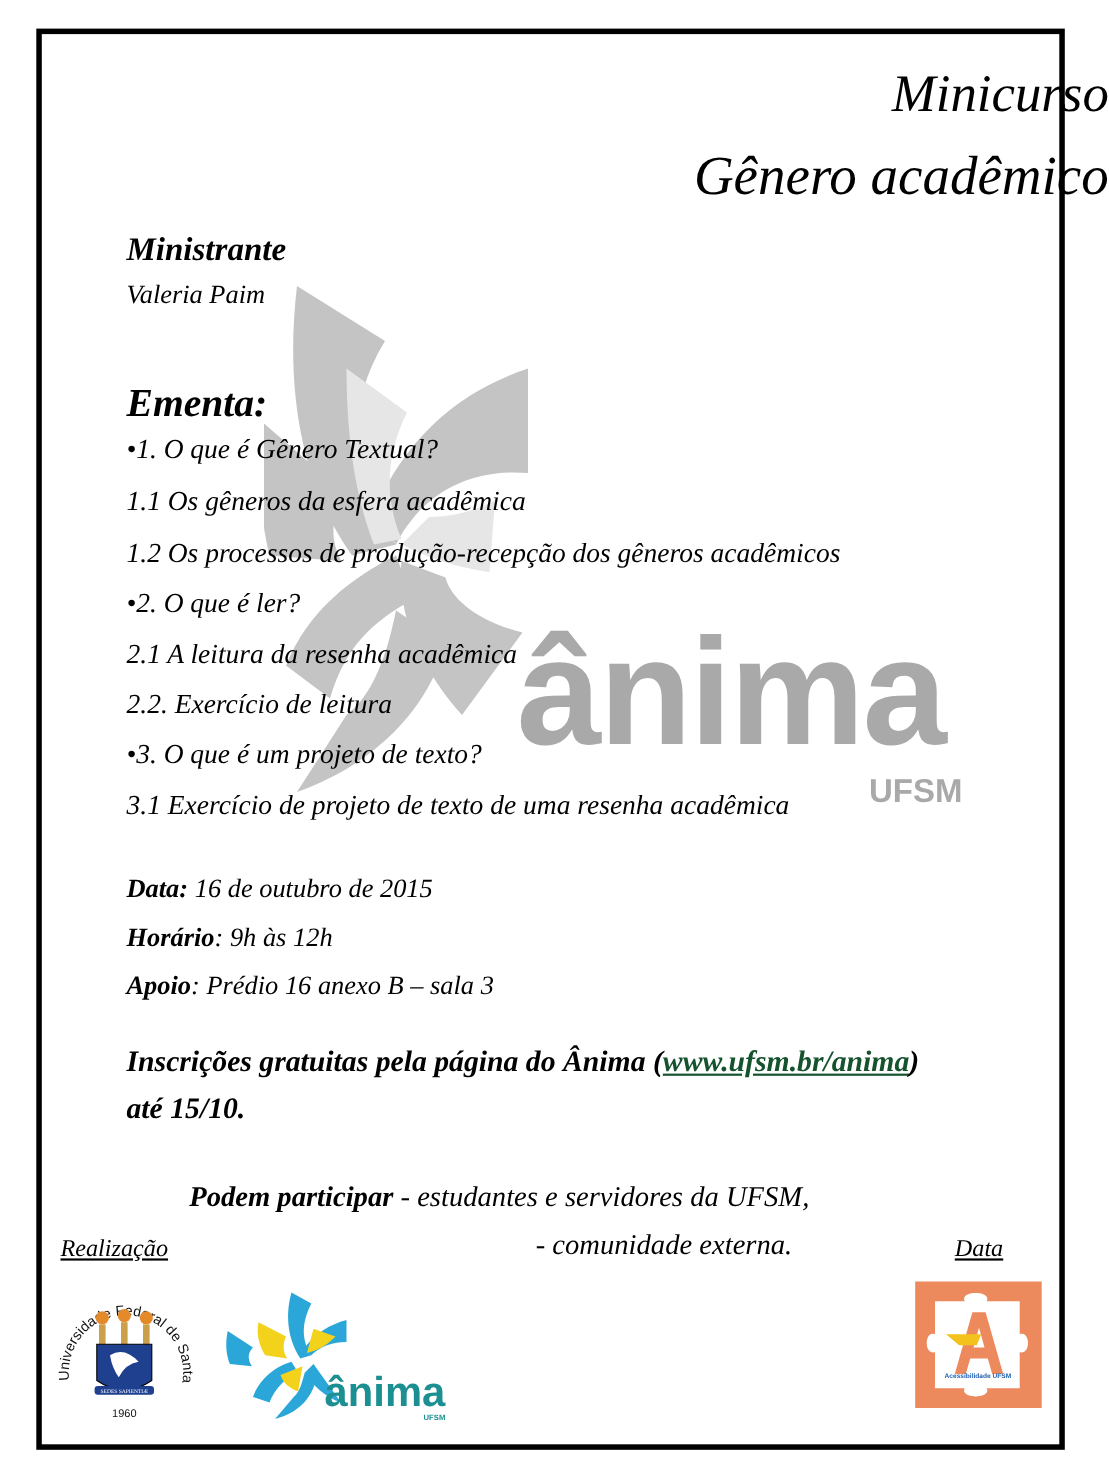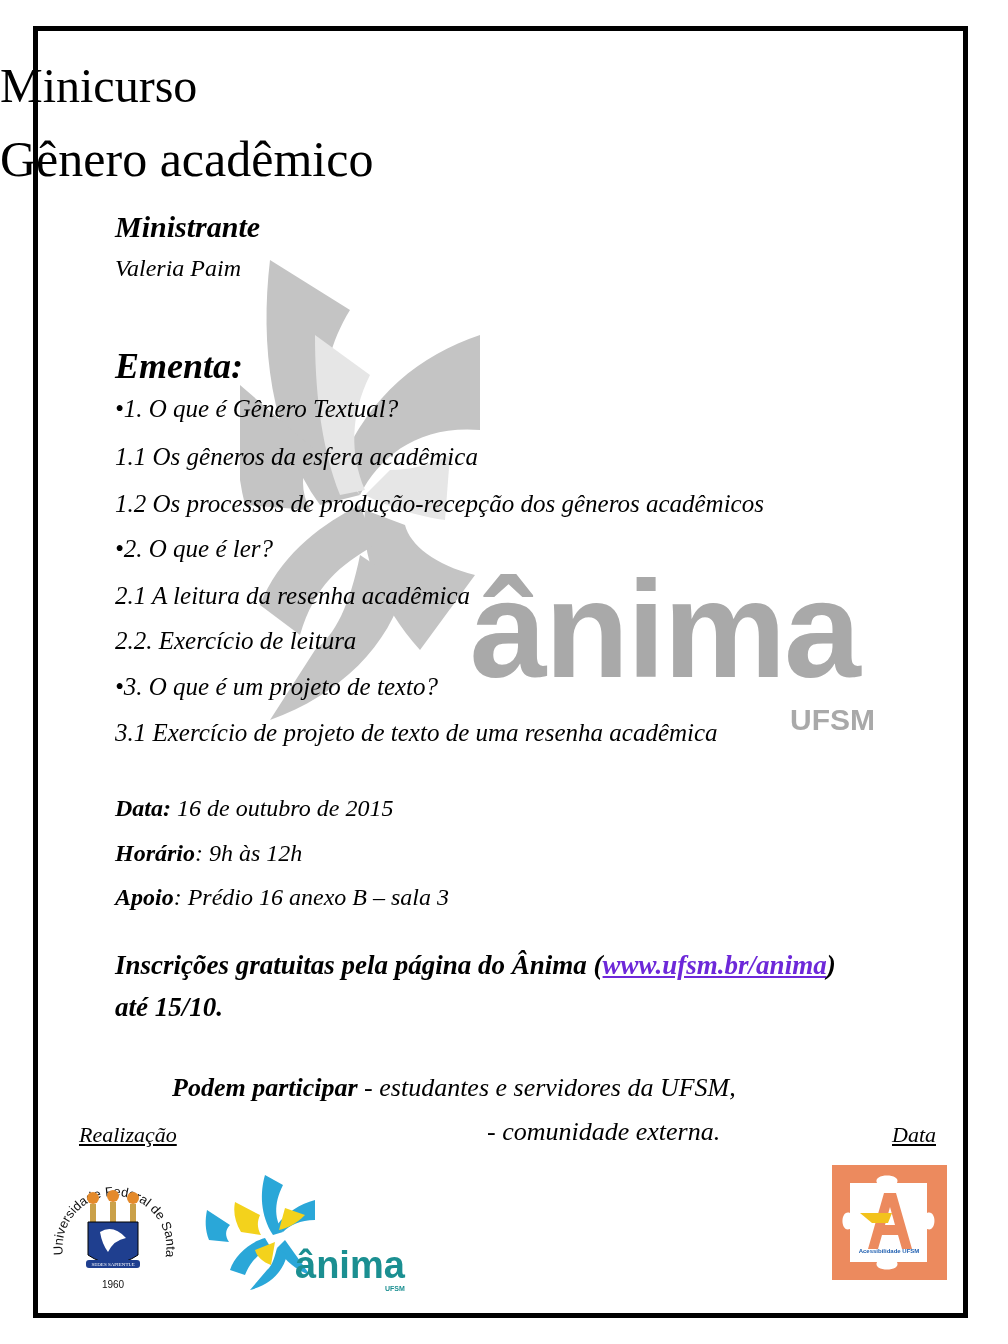--- a/index.html
+++ b/index.html
@@ -5,35 +5,35 @@
   html,body{margin:0;padding:0;background:#fff;}
   body{width:1008px;height:1344px;position:relative;overflow:hidden;
        font-family:"DejaVu Serif","Liberation Serif",serif;color:#000;}
   .frame{position:absolute;left:33px;top:26px;width:925px;height:1282px;
          border:5px solid #000;background:#fff;}
   .watermark{position:absolute;left:240px;top:255px;width:650px;height:500px;}
   .wm-word{position:absolute;left:470px;top:560px;font-family:"Liberation Sans",sans-serif;
            font-weight:bold;font-size:138px;color:#a9a9a9;letter-spacing:-2px;line-height:1;}
   .wm-ufsm{position:absolute;left:790px;top:703px;font-family:"Liberation Sans",sans-serif;
            font-weight:bold;font-size:30px;color:#a9a9a9;}
-  .title{position:absolute;left:0;width:1008px;text-align:left;
+  .title{position:absolute;left:0;width:1008px;text-align:right;font-style:italic;
          font-family:"Liberation Serif",serif;}
   .t1{top:58px;font-size:48px;}
   .t2{top:130px;font-size:50px;}
   .txt{position:absolute;left:78px;font-style:italic;font-family:"Liberation Serif",serif;white-space:nowrap;margin-left:37px;}
   .bold{font-weight:bold;}
   .h-min{top:210px;font-size:30px;}
   .name{top:255px;font-size:24px;}
   .h-em{top:345px;font-size:36px;}
   .item{font-size:25px;}
   .det{font-size:24px;}
   .insc{font-size:27px;}
-  a.link{color:#6d28d9;text-decoration:underline;}
+  a.link{color:#14532d;text-decoration:underline;}
   .center-line{position:absolute;font-style:italic;font-family:"Liberation Serif",serif;font-size:26px;white-space:nowrap;}
-  .label-u{position:absolute;font-style:italic;font-family:"Liberation Serif",serif;font-size:22px;text-decoration:underline;margin-left:24px;}
+  .label-u{position:absolute;font-style:italic;font-family:"Liberation Serif",serif;font-size:22px;text-decoration:underline;}
   .logo-box{position:absolute;}
 </style>
 </head>
 <body>
 
 <div class="frame"></div>
 
 <svg class="watermark" viewBox="0 0 650 500">
   <g fill="#c4c4c4">
     <path d="M30 5 L110 55 C70 120 80 190 120 240 L80 250 C30 180 20 90 30 5Z"></path>

